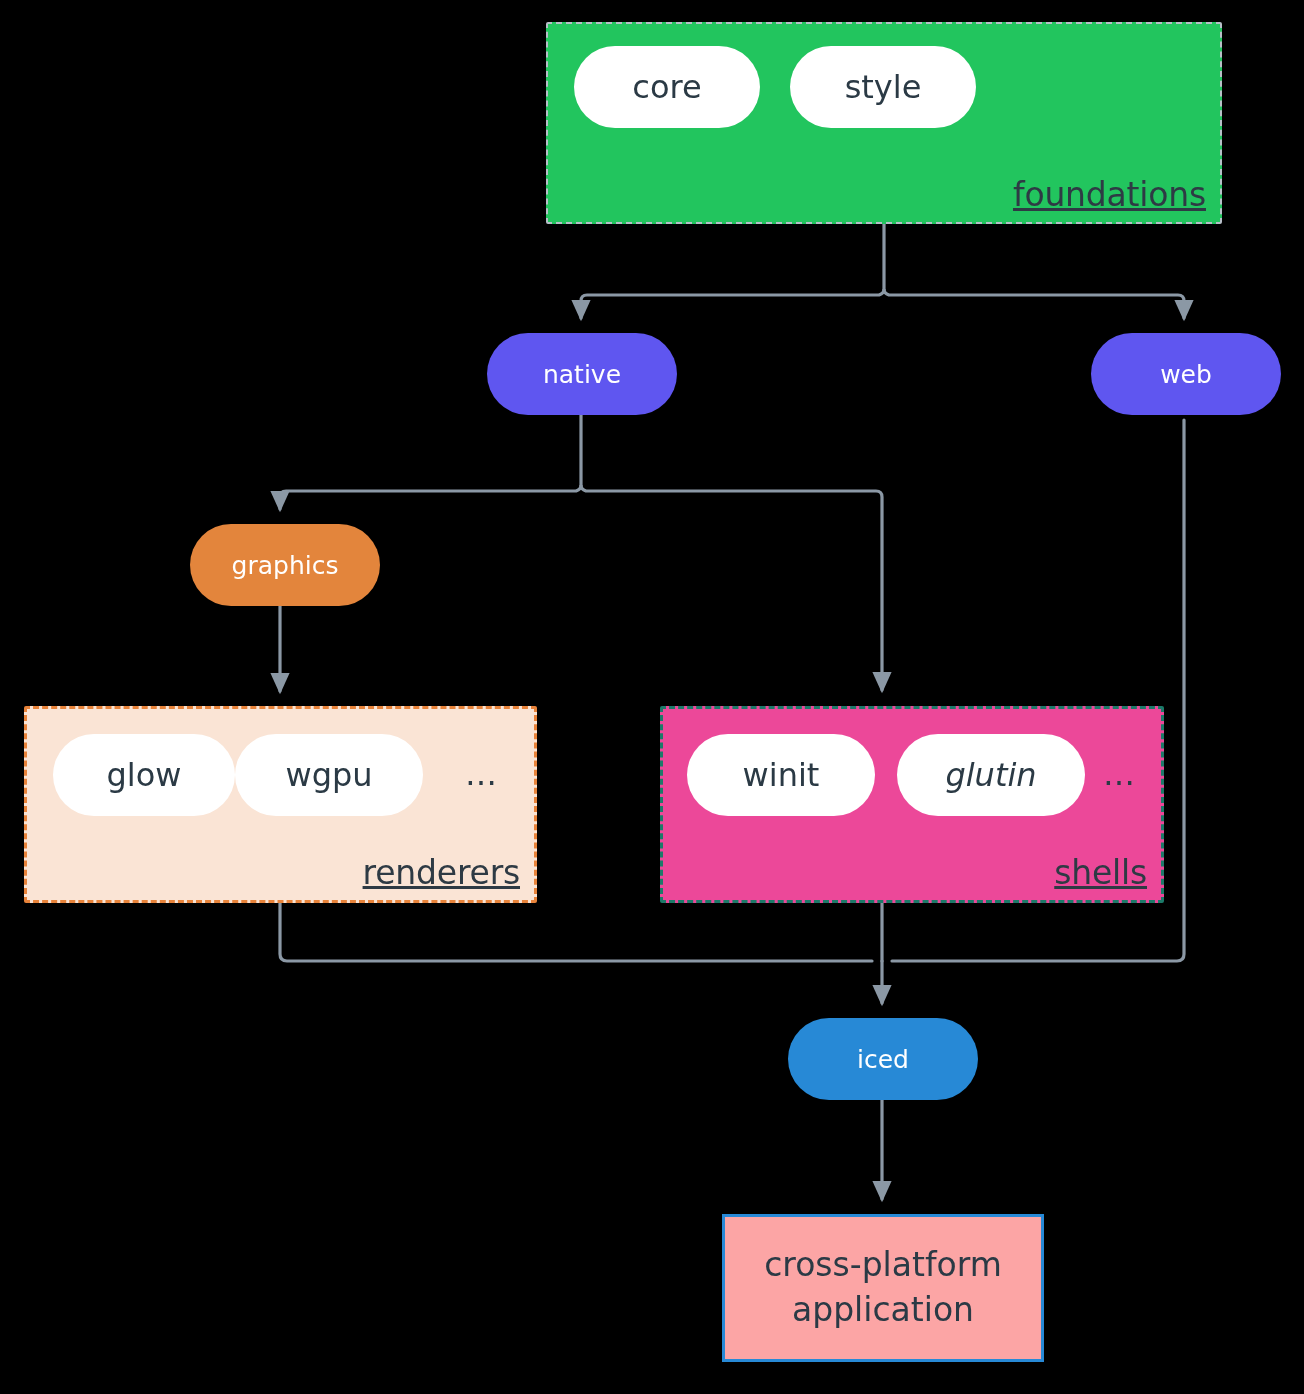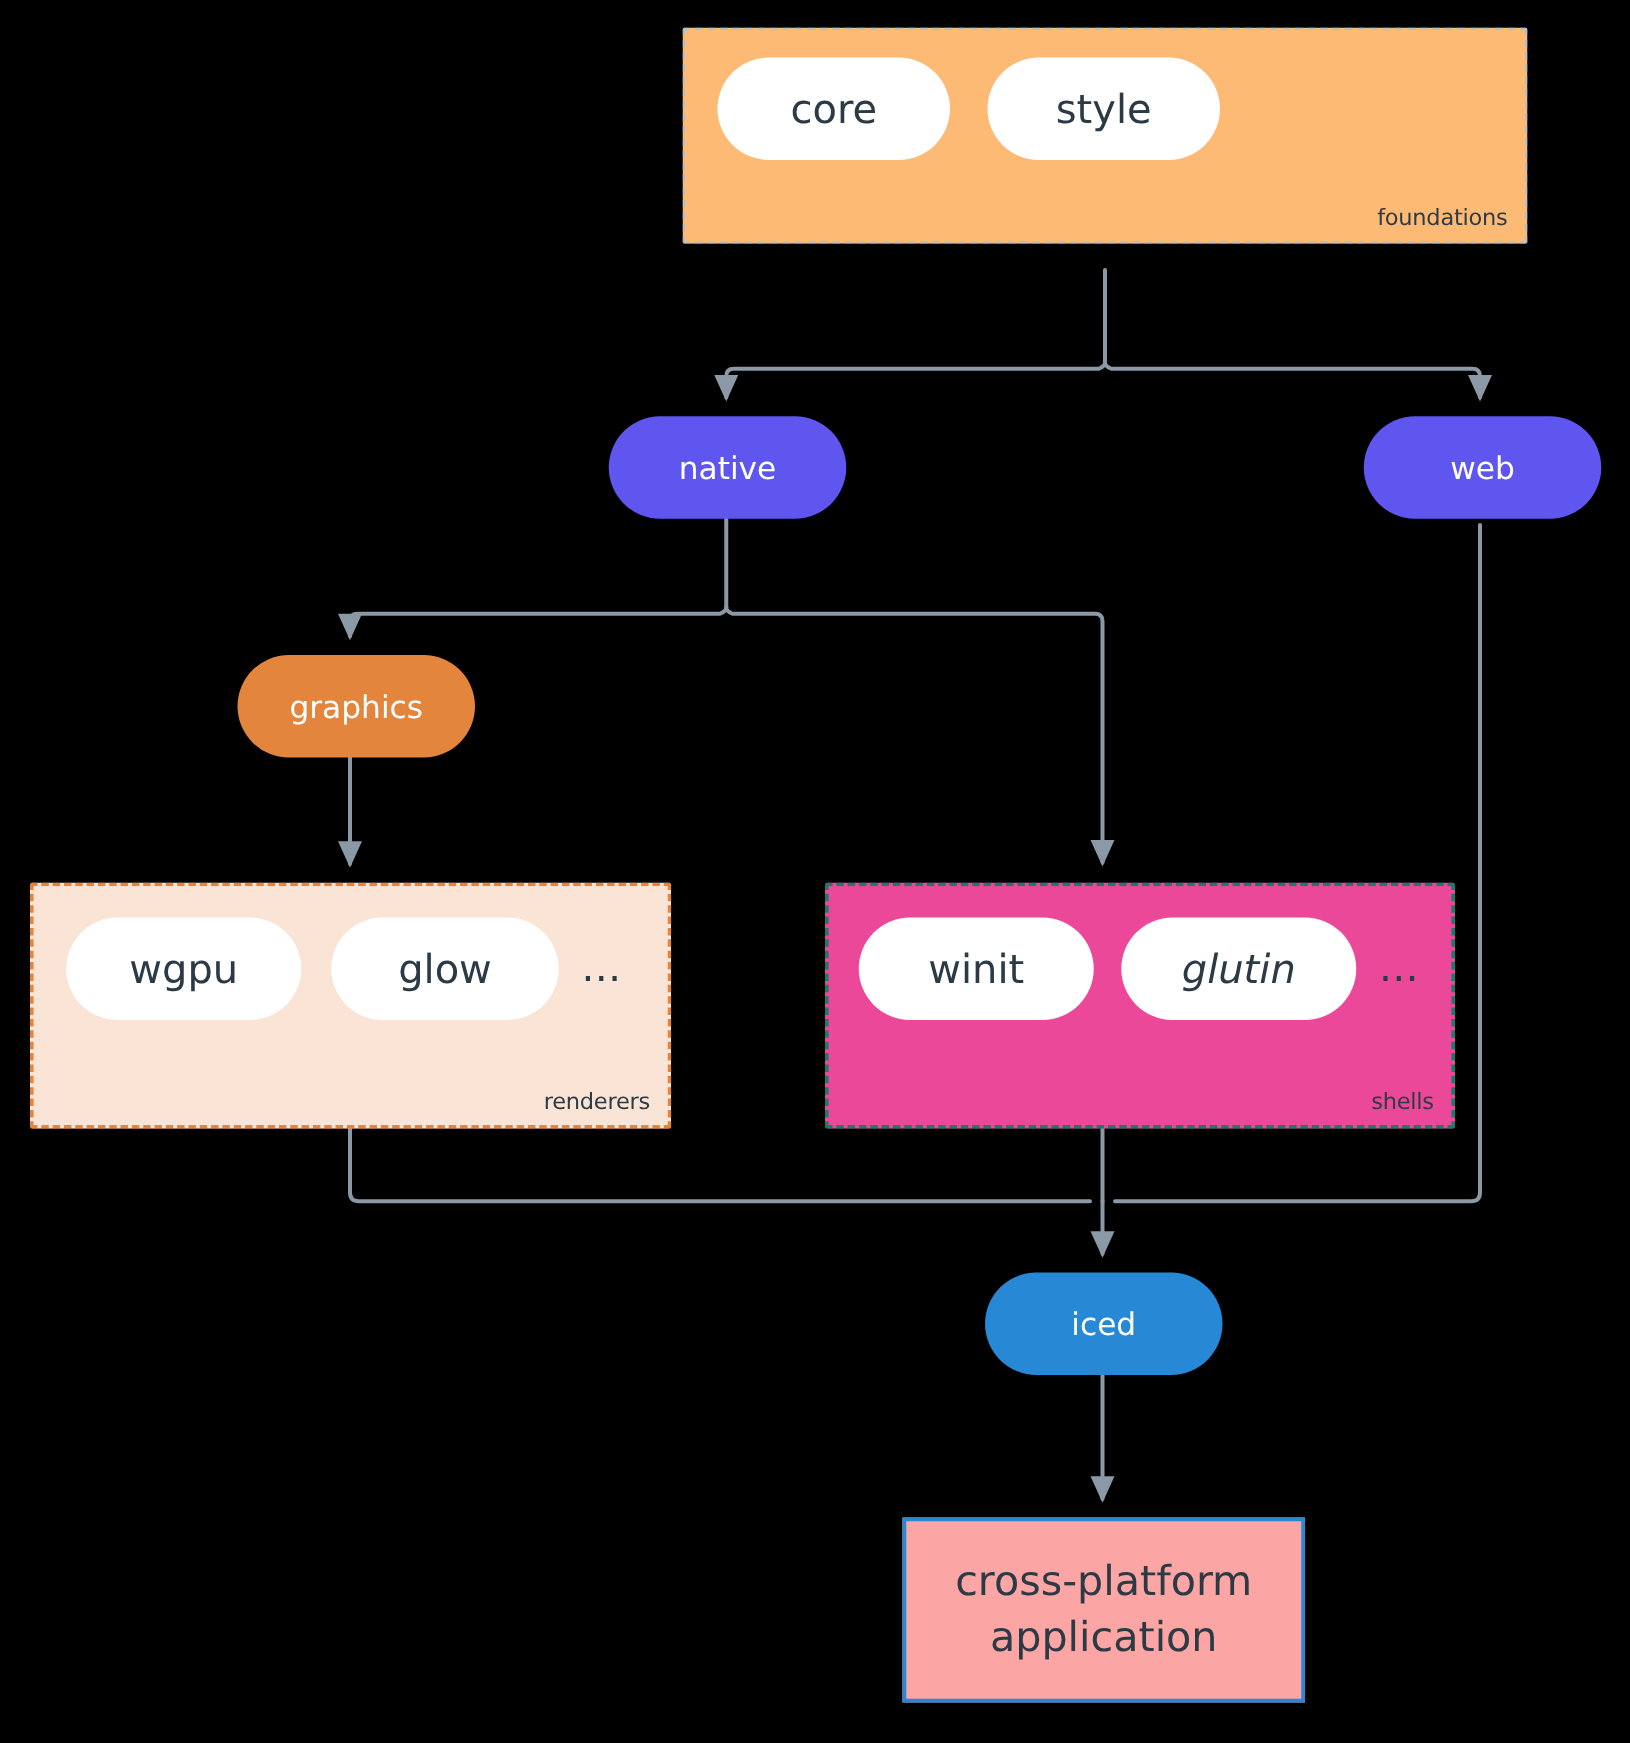--- a/index.html
+++ b/index.html
@@ -26,37 +26,38 @@
 
   
   .cluster {
     position: absolute;
     box-sizing: border-box;
   }
   .cluster-label {
     position: absolute;
     right: 14px;
     bottom: 8px;
-    font-size: 18px;
+    font-size: 33px;
     color: #2e3a44;
     white-space: nowrap;
     letter-spacing: -0.2px;
+    text-decoration: underline;
   }
   .cluster-row {
     position: absolute;
     display: flex;
     align-items: center;
   }
 
   #cluster-foundations {
     left: 546px;
     top: 22px;
     width: 676px;
-    height: 173px;
-    background: #fdba74;
+    height: 202px;
+    background: #22c55e;
     border: 2px dashed #b6bfc8;
     border-radius: 2px;
   }
   #cluster-renderers {
     left: 24px;
     top: 706px;
     width: 513px;
     height: 197px;
     background: #fae4d5;
     border: 3px dashed #e8833a;
@@ -204,25 +205,25 @@
   <div class="stadium" id="node-graphics">
     <span>graphics</span>
   </div>
 
   <div class="stadium" id="node-web">
     <span>web</span>
   </div>
 
   <div class="cluster" id="cluster-renderers">
     <div class="cluster-row" style="left:26px; top:25px;">
+      <div class="pill" style="width:182px;">
+        <span>glow</span>
+      </div>
       <div class="pill" style="width:188px; margin-right:24px;">
         <span>wgpu</span>
-      </div>
-      <div class="pill" style="width:182px;">
-        <span>glow</span>
       </div>
       <div class="ellipsis">…</div>
     </div>
     <div class="cluster-label">renderers</div>
   </div>
 
   <div class="cluster" id="cluster-shells">
     <div class="cluster-row" style="left:24px; top:25px;">
       <div class="pill" style="width:188px; margin-right:22px;">
         <span>winit</span>

